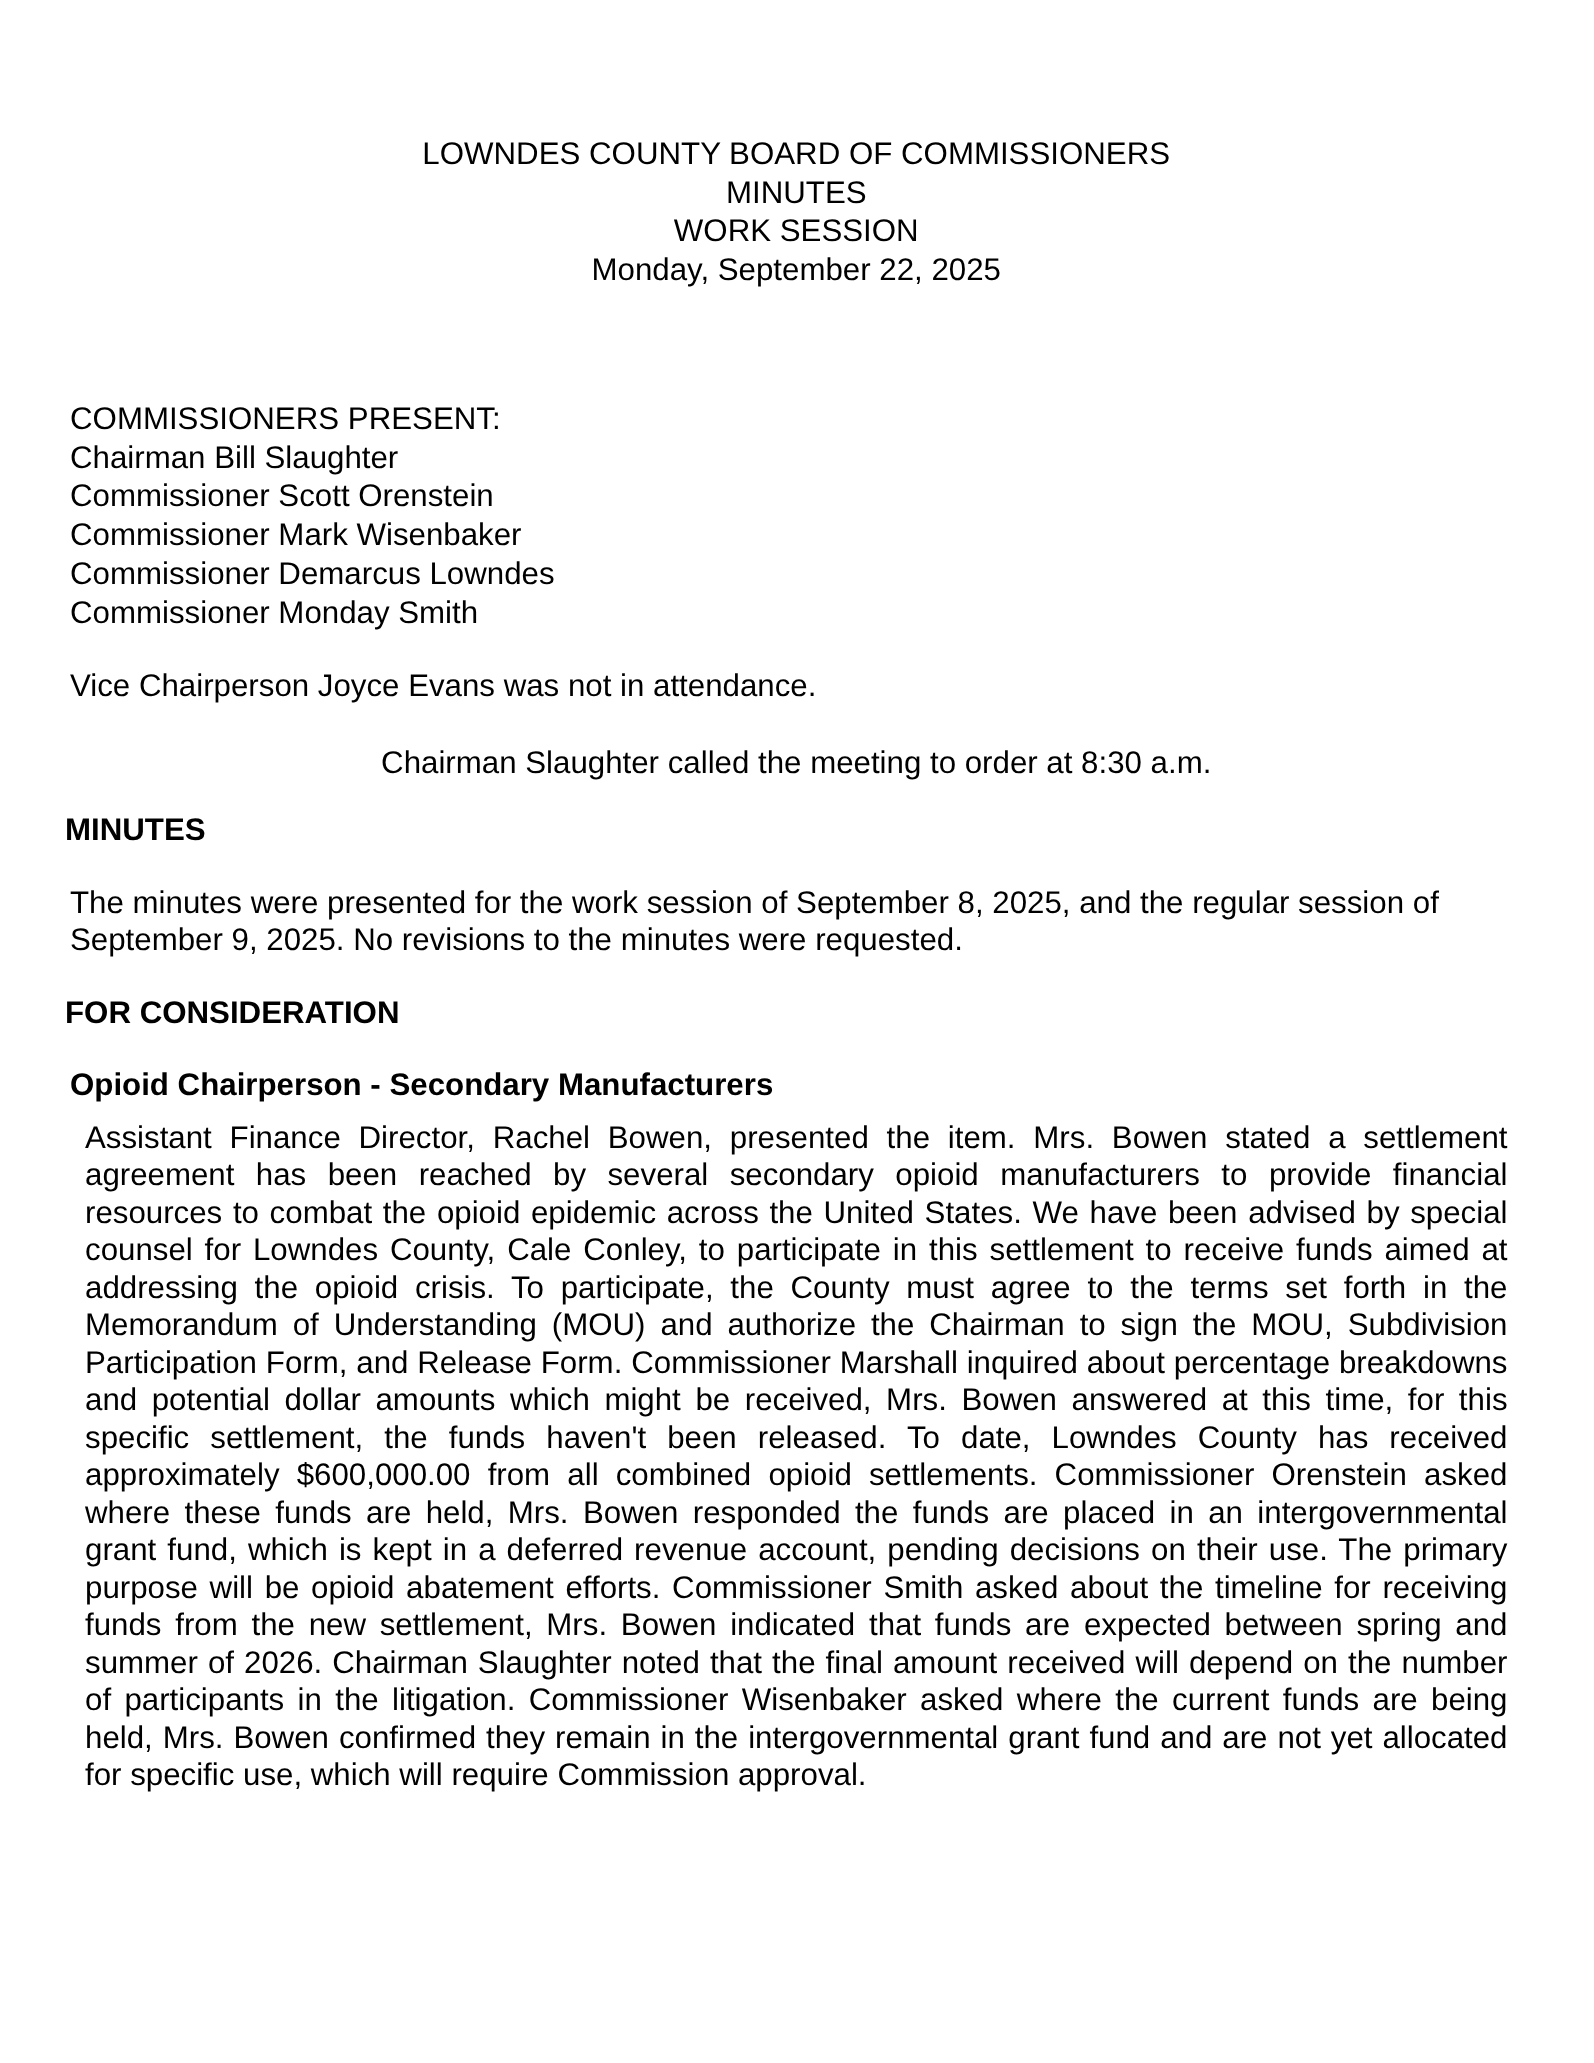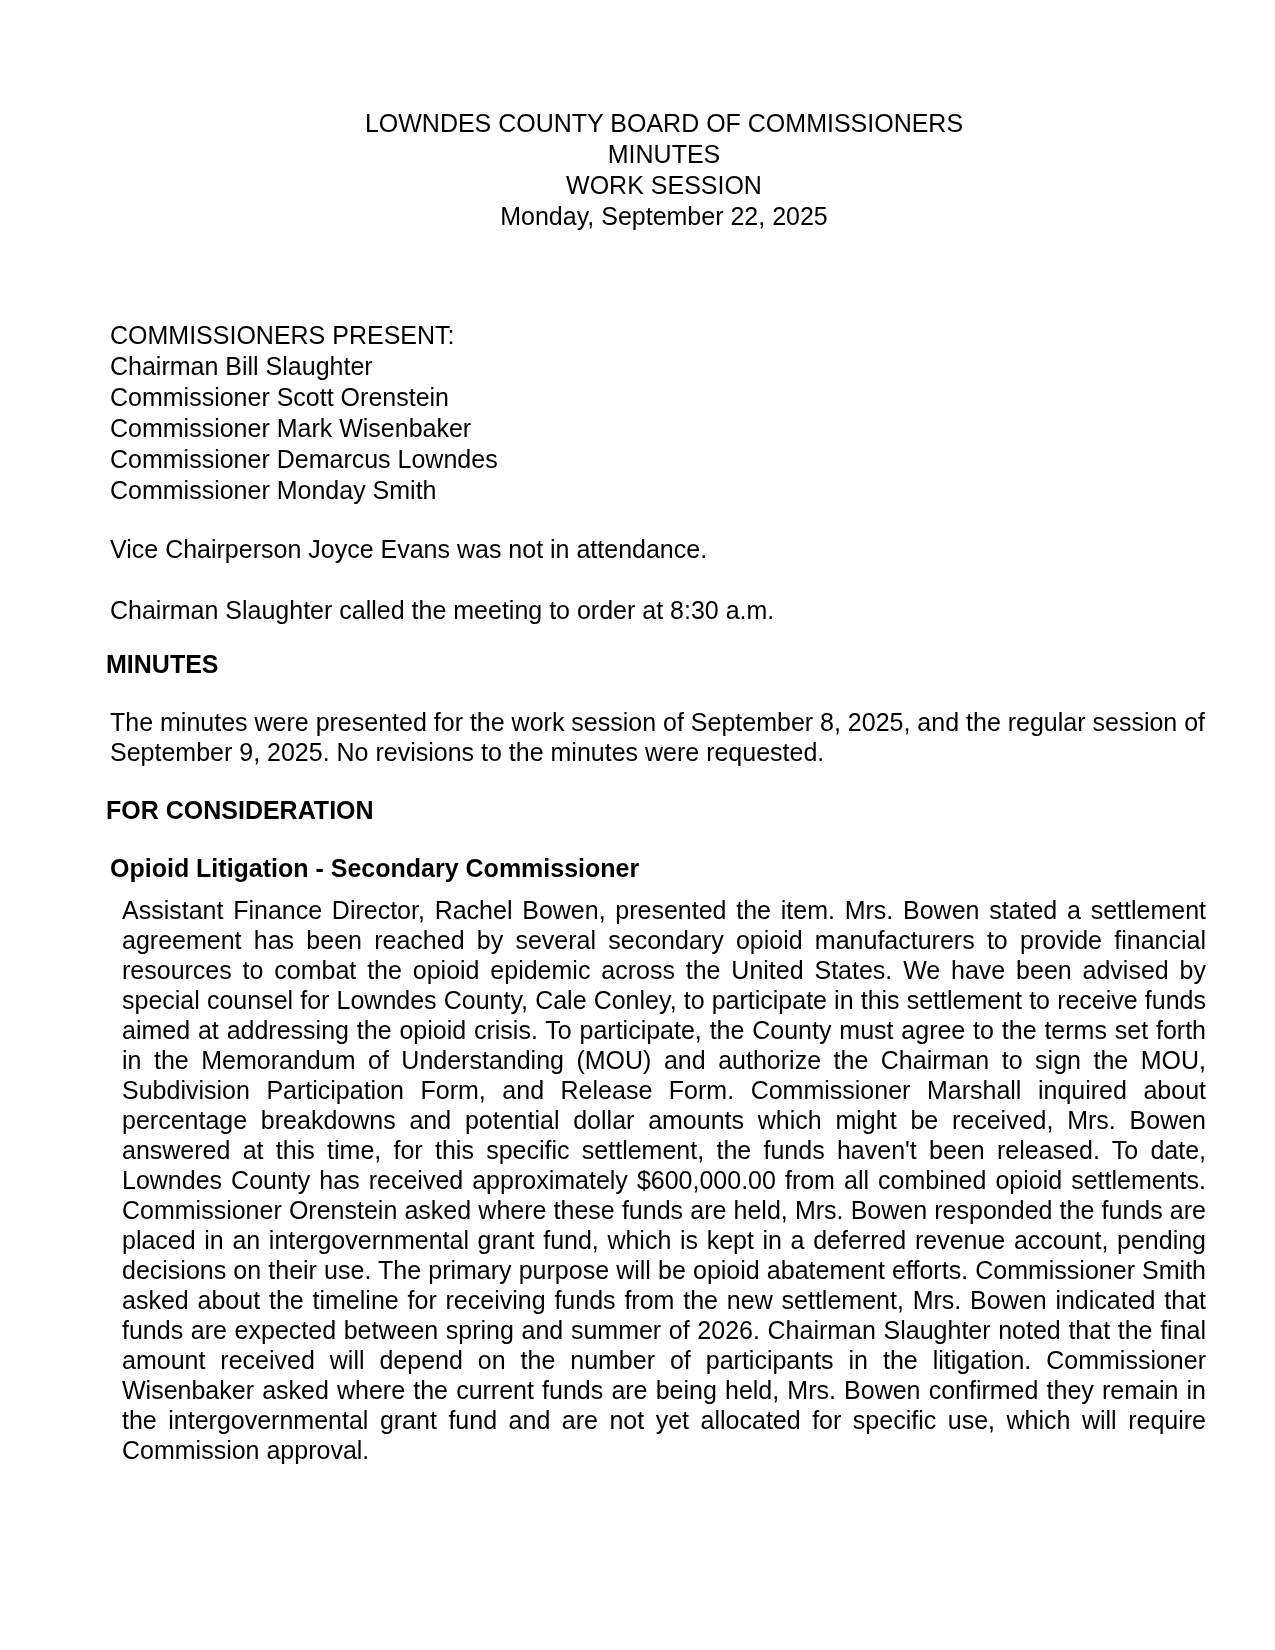--- a/index.html
+++ b/index.html
@@ -11,38 +11,39 @@
     position: relative;
     width: 1275px;
     height: 1650px;
     margin: 0 auto;
     box-sizing: border-box;
     background: #ffffff;
     color: #000000;
     font-family: "Liberation Sans", "DejaVu Sans", sans-serif;
     font-size: 25px;
     line-height: 30px;
-    padding: 108px 57px 40px 110px;
+    padding: 108px 57px 40px 56px;
     overflow: hidden;
   }
   .doc-title {
     text-align: center;
     line-height: 31px;
     margin: 0 0 88px 0;
     font-weight: normal;
   }
   .present-block {
     line-height: 31px;
     margin: 0 0 28px 0;
   }
   .single-line {
     margin: 0 0 31px 0;
   }
   .single-line.call-line {
     margin: 0 0 24px 0;
+    text-align: center;
   }
   .section-heading {
     font-size: 25px;
     font-weight: bold;
     line-height: 30px;
     margin: 0 0 28px -4px;
   }
   .body-para {
     margin: 0 0 28px 0;
   }
@@ -82,17 +83,17 @@
 
   <p class="single-line call-line">Chairman Slaughter called the meeting to order at 8:30 a.m.</p>
 
   <h2 class="section-heading">MINUTES</h2>
 
   <p class="body-para">The minutes were presented for the work session of September 8, 2025, and the regular session of September 9, 2025. No revisions to the minutes were requested.</p>
 
   <h2 class="section-heading">FOR CONSIDERATION</h2>
 
   <div>
-    <div class="item-title">Opioid Litigation - Secondary Commissioner</div>
+    <div class="item-title">Opioid Chairperson - Secondary Manufacturers</div>
     <p class="item-body justified">Assistant Finance Director, Rachel Bowen, presented the item. Mrs. Bowen stated a settlement agreement has been reached by several secondary opioid manufacturers to provide financial resources to combat the opioid epidemic across the United States. We have been advised by special counsel for Lowndes County, Cale Conley, to participate in this settlement to receive funds aimed at addressing the opioid crisis. To participate, the County must agree to the terms set forth in the Memorandum of Understanding (MOU) and authorize the Chairman to sign the MOU, Subdivision Participation Form, and Release Form. Commissioner Marshall inquired about percentage breakdowns and potential dollar amounts which might be received, Mrs. Bowen answered at this time, for this specific settlement, the funds haven't been released. To date, Lowndes County has received approximately $600,000.00 from all combined opioid settlements. Commissioner Orenstein asked where these funds are held, Mrs. Bowen responded the funds are placed in an intergovernmental grant fund, which is kept in a deferred revenue account, pending decisions on their use. The primary purpose will be opioid abatement efforts. Commissioner Smith asked about the timeline for receiving funds from the new settlement, Mrs. Bowen indicated that funds are expected between spring and summer of 2026. Chairman Slaughter noted that the final amount received will depend on the number of participants in the litigation. Commissioner Wisenbaker asked where the current funds are being held, Mrs. Bowen confirmed they remain in the intergovernmental grant fund and are not yet allocated for specific use, which will require Commission approval.</p>
   </div>
 
 </div>
 
 </body></html>

